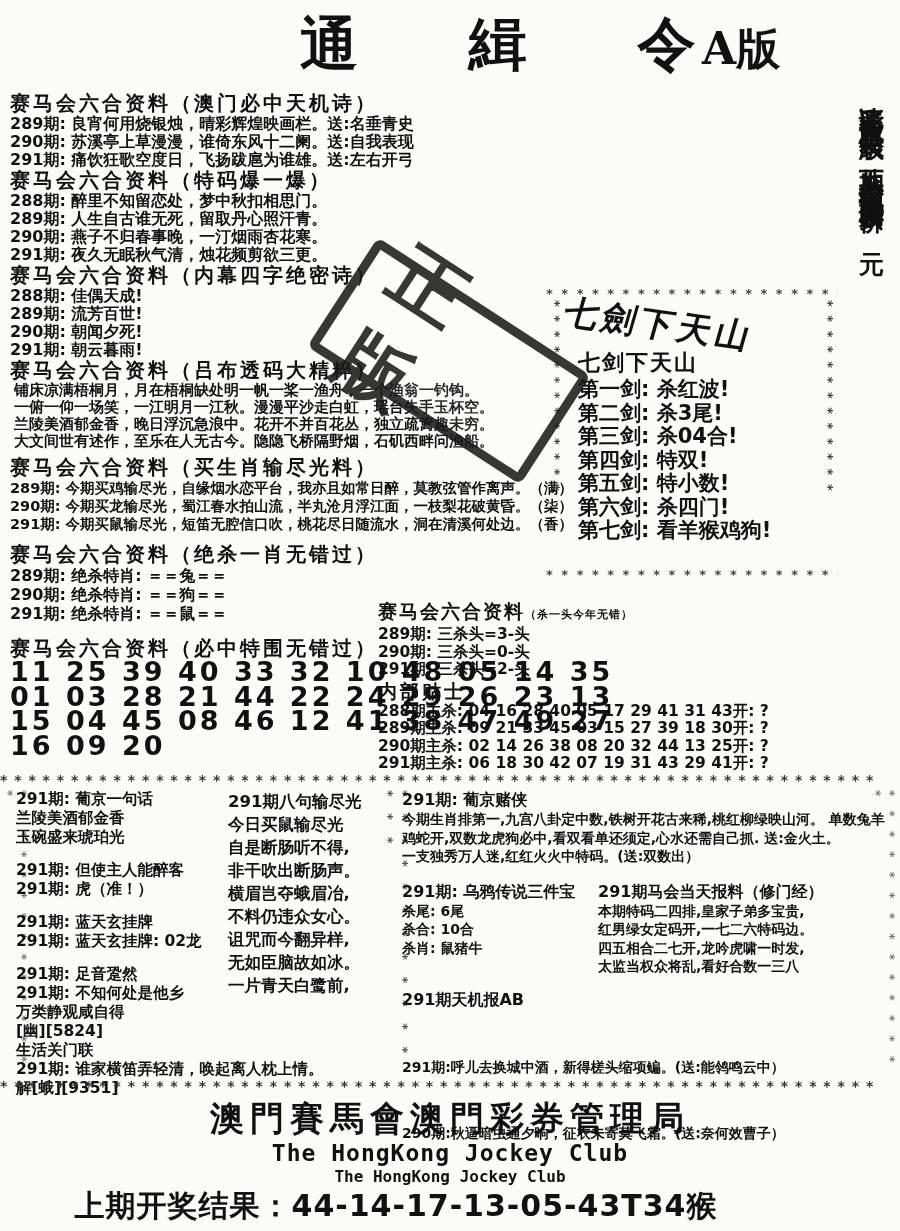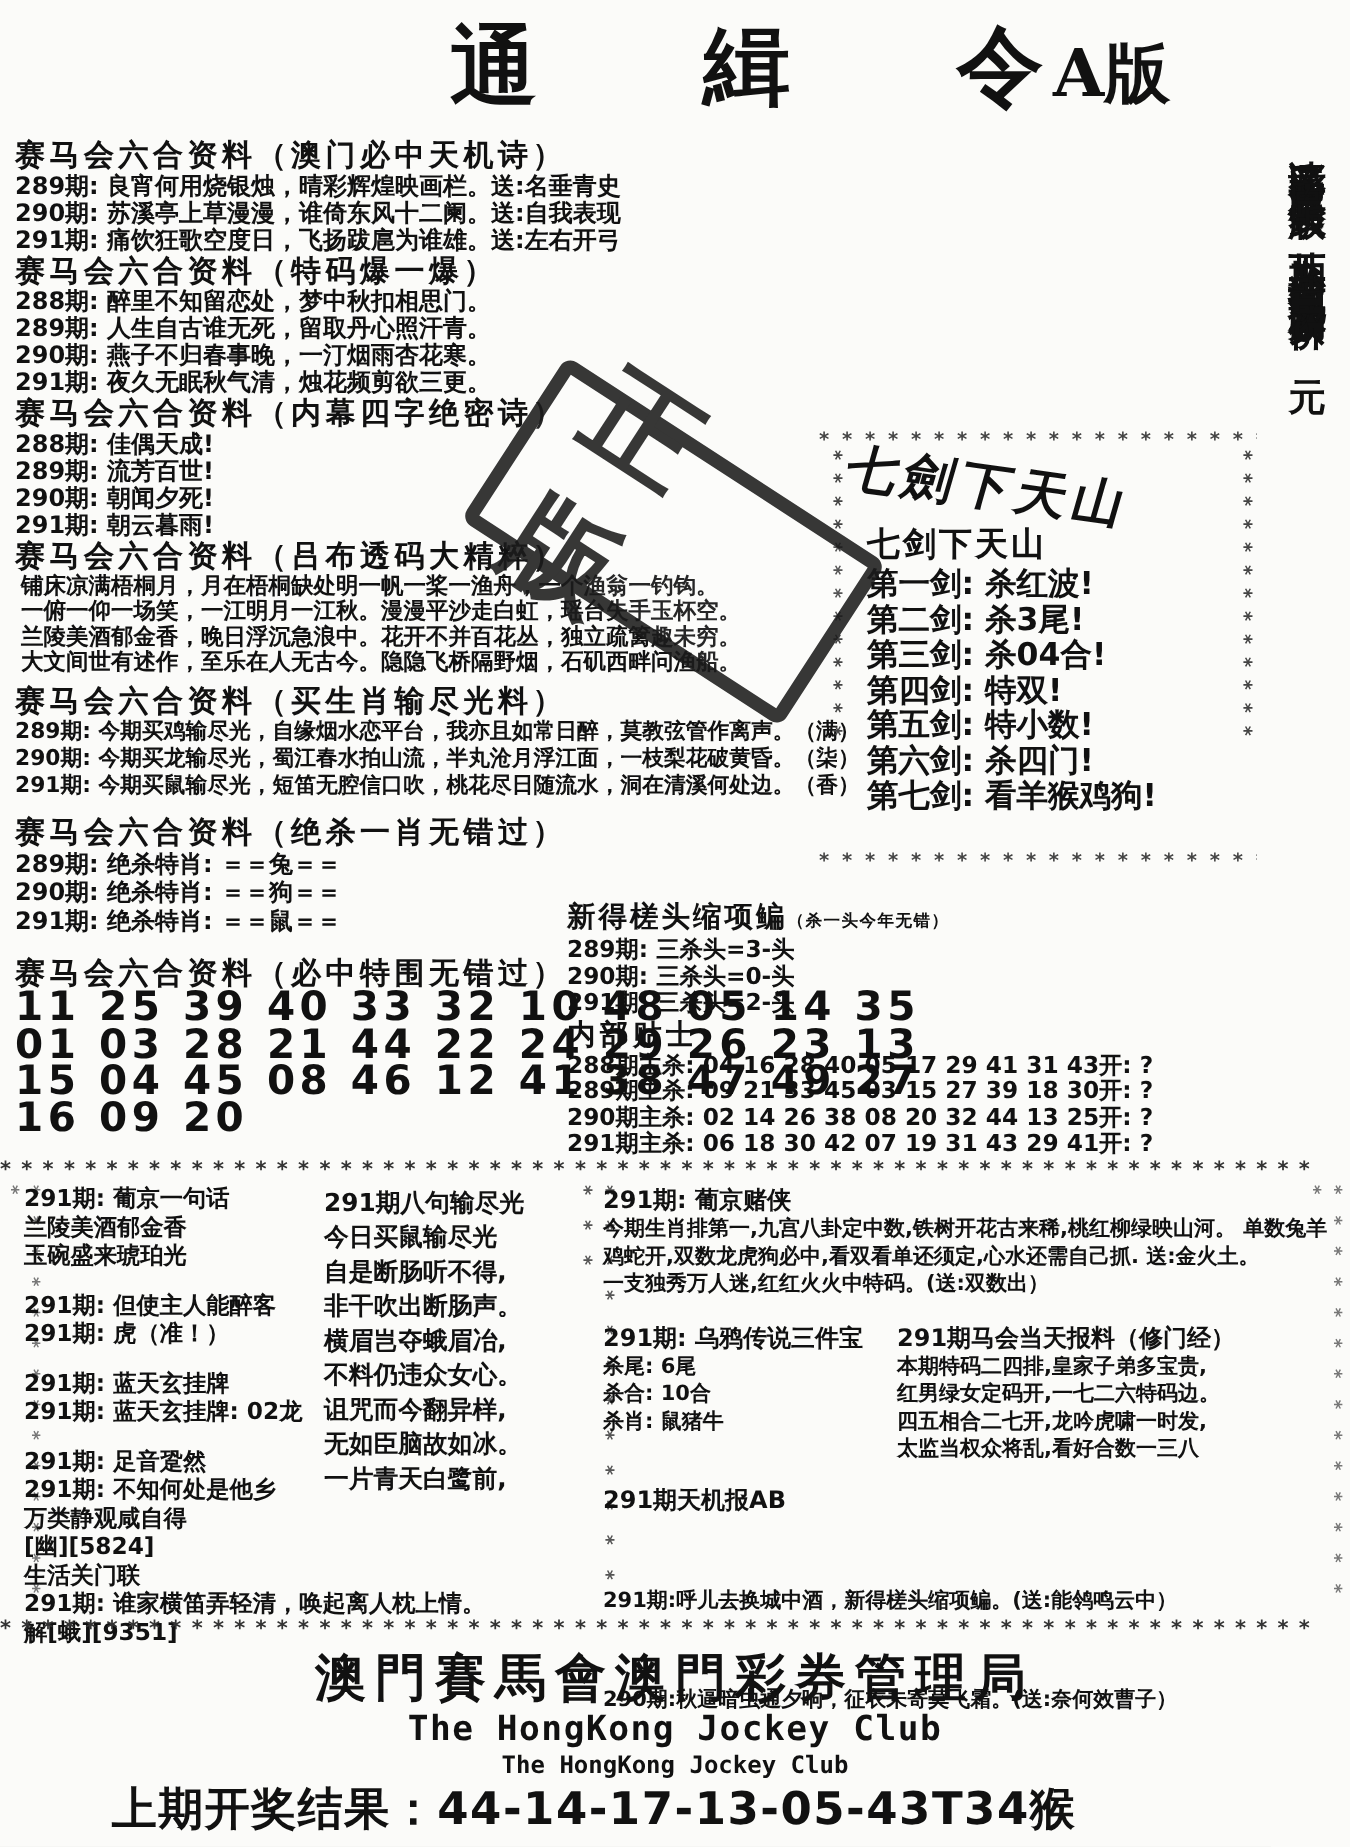--- a/index.html
+++ b/index.html
@@ -66,21 +66,21 @@
   
   #bottom{left:0;top:788px;width:900px;height:288px;}
   .edge-col{position:absolute;top:2px;height:284px;writing-mode:vertical-rl;font-weight:700;
             font-size:12px;color:#777;letter-spacing:5px;overflow:hidden;}
   .edge-col.l{left:1px;} .edge-col.r{right:3px;}
   .div-col{position:absolute;left:381px;top:2px;height:284px;writing-mode:vertical-rl;
            font-weight:700;font-size:13px;color:#555;letter-spacing:6px;overflow:hidden;}
   #b-col1{position:absolute;left:16px;top:2px;width:370px;}
   #b-col1 .ln{font-size:15.5px;line-height:19px;}
   #b-col1 .gap{height:14px;}
-  #b-col2{position:absolute;left:216px;top:2px;width:168px;}
+  #b-col2{position:absolute;left:228px;top:2px;width:168px;}
   #b-col2 .ln{font-size:16.5px;line-height:23px;}
   #b-right{position:absolute;left:402px;top:2px;width:492px;}
   #b-right .ln{font-size:14px;line-height:18.5px;}
   #b-right .hd{font-size:16px;font-weight:700;line-height:20px;white-space:nowrap;}
   .sub-row{display:flex;margin-top:16px;}
   .sub-l{width:196px;}
   .sub-l .ln{font-size:15.5px;line-height:22.5px;}
   .sub-r{width:296px;}
   .sub-r .ln{font-size:14.5px;line-height:16.5px;}
   .tjb{margin-top:14px;}
@@ -167,21 +167,21 @@
       <div class="ln">第二剑: 杀3尾!</div>
       <div class="ln">第三剑: 杀04合!</div>
       <div class="ln">第四剑: 特双!</div>
       <div class="ln">第五剑: 特小数!</div>
       <div class="ln">第六剑: 杀四门!</div>
       <div class="ln">第七剑: 看羊猴鸡狗!</div>
     </div>
   </div>
 
   <div id="shayitou" class="abs">
-    <div class="sec-h nw"><span>新得槎头缩项鳊</span><span class="paren">（杀一头今年无错）</span></div>
+    <div class="sec-h nw"><span>赛马会六合资料</span><span class="paren">（杀一头今年无错）</span></div>
     <div class="ln">289期: 三杀头=3-头</div>
     <div class="ln">290期: 三杀头=0-头</div>
     <div class="ln">291期: 三杀头=2-头</div>
     <div class="neibu">内部贴士</div>
     <div class="ln">288期主杀: 04 16 28 40 05 17 29 41 31 43开: ?</div>
     <div class="ln">289期主杀: 09 21 33 45 03 15 27 39 18 30开: ?</div>
     <div class="ln">290期主杀: 02 14 26 38 08 20 32 44 13 25开: ?</div>
     <div class="ln">291期主杀: 06 18 30 42 07 19 31 43 29 41开: ?</div>
   </div>
 

